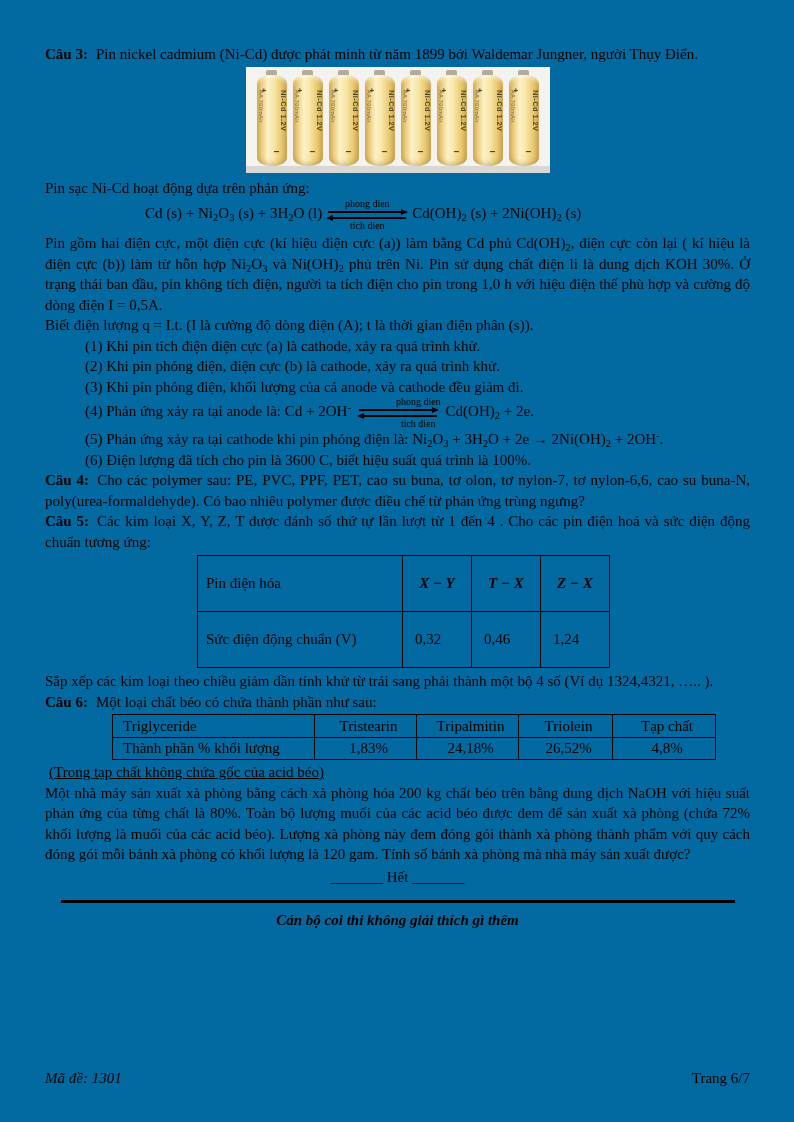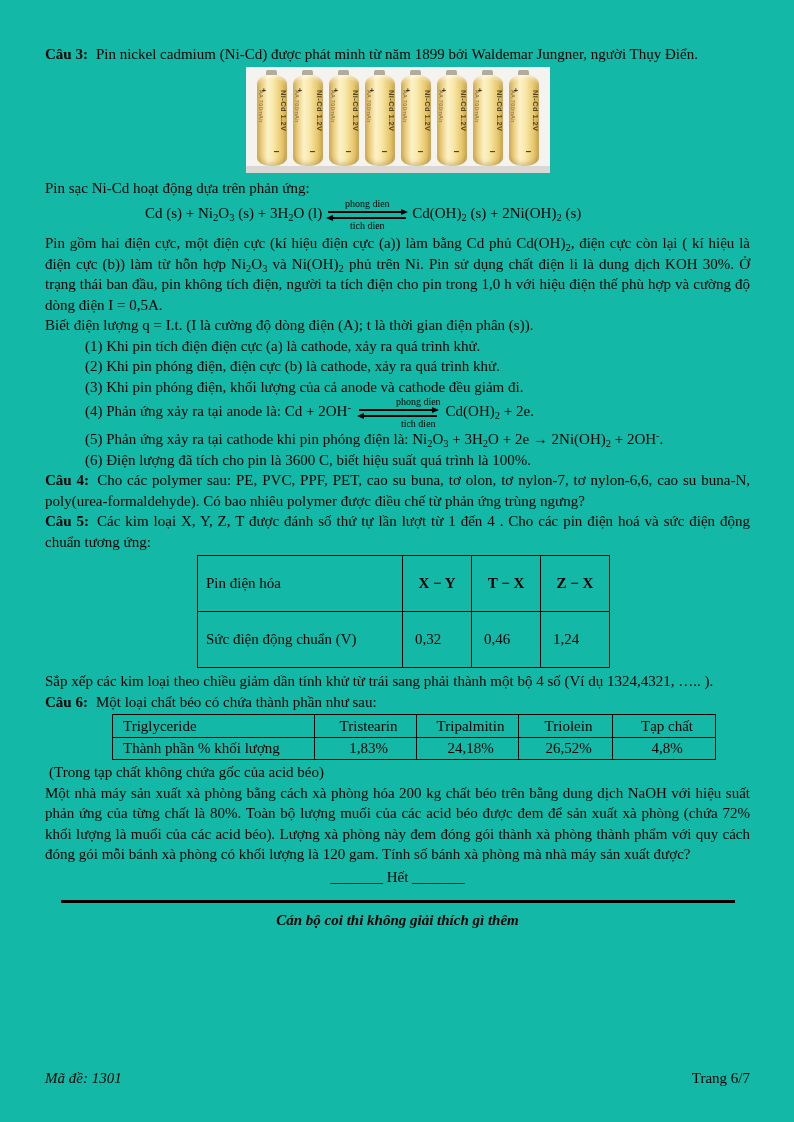--- a/index.html
+++ b/index.html
@@ -1,16 +1,16 @@
 <!DOCTYPE html>
 <html><head>
 <meta charset="utf-8">
 <style>
   html,body{margin:0;padding:0;background:#ffffff;}
-  .page{position:relative;width:794px;height:1122px;background:#14b8a6;overflow:hidden;
+  .page{position:relative;width:794px;height:1122px;background:#0369a1;overflow:hidden;
         font-family:"Liberation Serif","DejaVu Serif",serif;font-size:15px;line-height:20.5px;color:#000;}
   .content{padding:44px 44px 0 45px;}
   p{margin:0;}
   b.qlabel{margin-right:8px;}
   .just{text-align:justify;}
   .indent{text-indent:40px;}
   .eq{padding-left:100px;margin:1px 0 2px;}
   sub,sup{font-size:10.5px;line-height:0;}
   sup{vertical-align:5px;}
   sub{vertical-align:-3px;}
@@ -43,31 +43,31 @@
   .b-minus{position:absolute;bottom:3px;right:7px;font-size:10px;font-weight:bold;color:#4a3f22;
            font-family:"Liberation Sans",sans-serif;}
 
   
   table{border-collapse:collapse;}
   td{border:1.6px solid #000;}
   .t1{margin:3px 0 3px 152px;}
   .t1 td{height:31px;padding:12px 8px;}
   .t1 td.c1{width:188px;}
   .t1 td.cn{width:48px;}
-  .t1 .hd{font-weight:bold;text-align:center;}
+  .t1 .hd{font-weight:bold;font-style:italic;text-align:center;}
   .t1 .val{text-align:left;padding-left:12px;}
   .t2{margin:2px 0 2px 67px;}
   .t2 td{height:21.5px;padding:0 6px;}
   .t2 td.c1{width:185px;padding-left:10px;}
   .t2 td.c2{width:83px;}
   .t2 td.c3{width:83px;}
   .t2 td.c4{width:75px;}
   .t2 td.c5{width:84px;}
   .t2 .ctr{text-align:center;padding-left:12px;}
-  .note{padding-left:4px;}
+  .note{padding-left:4px;text-decoration:underline;}
   .het{text-align:center;margin-top:2px;}
   .rule{height:2.6px;background:#000;margin:13px 15px 7px 16px;}
   .invig{text-align:center;font-weight:bold;font-style:italic;}
   .footer-left{position:absolute;left:45px;top:1068px;font-style:italic;}
   .footer-right{position:absolute;right:44px;top:1068px;}
 </style>
 </head>
 <body>
 
 <div class="page">

